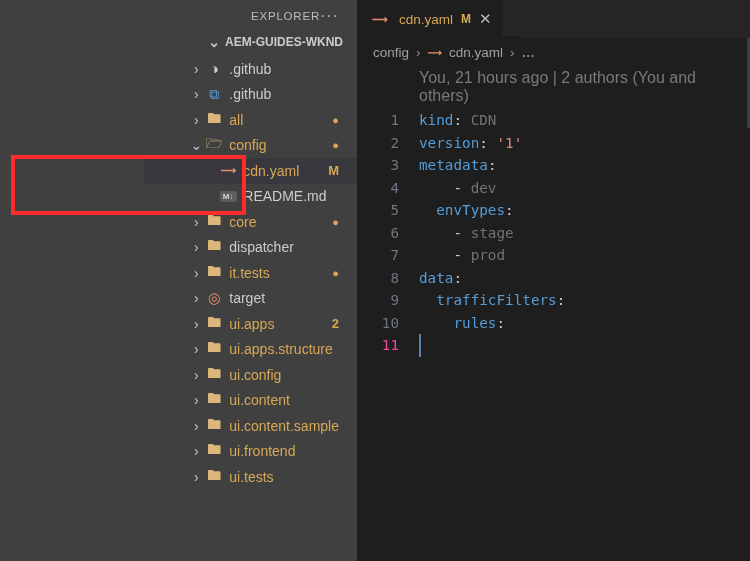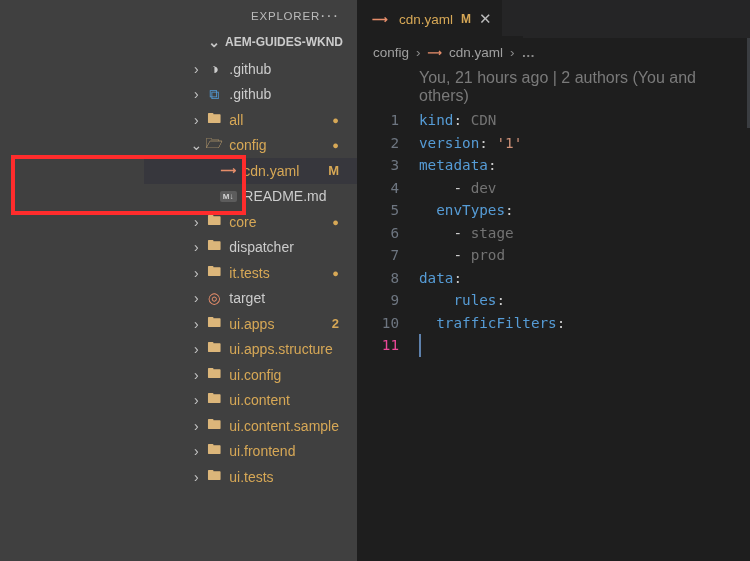--- a/index.html
+++ b/index.html
@@ -232,19 +232,19 @@
     </div>
     <div class="lines">
       <div><span class="tok-key">kind</span><span class="tok-punct">: </span><span class="tok-plain">CDN</span></div>
       <div><span class="tok-key">version</span><span class="tok-punct">: </span><span class="tok-str">'1'</span></div>
       <div><span class="tok-key">metadata</span><span class="tok-punct">:</span></div>
       <div><span class="tok-plain">    </span><span class="tok-punct">- </span><span class="tok-plain">dev</span></div>
       <div><span class="tok-plain">  </span><span class="tok-key">envTypes</span><span class="tok-punct">:</span></div>
       <div><span class="tok-plain">    </span><span class="tok-punct">- </span><span class="tok-plain">stage</span></div>
       <div><span class="tok-plain">    </span><span class="tok-punct">- </span><span class="tok-plain">prod</span></div>
       <div><span class="tok-key">data</span><span class="tok-punct">:</span></div>
+      <div><span class="tok-plain">  </span><span class="tok-key">trafficFilters</span><span class="tok-punct">:</span></div>
       <div><span class="tok-plain">    </span><span class="tok-key">rules</span><span class="tok-punct">:</span></div>
-      <div><span class="tok-plain">  </span><span class="tok-key">trafficFilters</span><span class="tok-punct">:</span></div>
       <div class="cursor-line"></div>
     </div>
   </div>
   <div class="minimap-gutter"></div>
 </div>
 
 </body></html>

